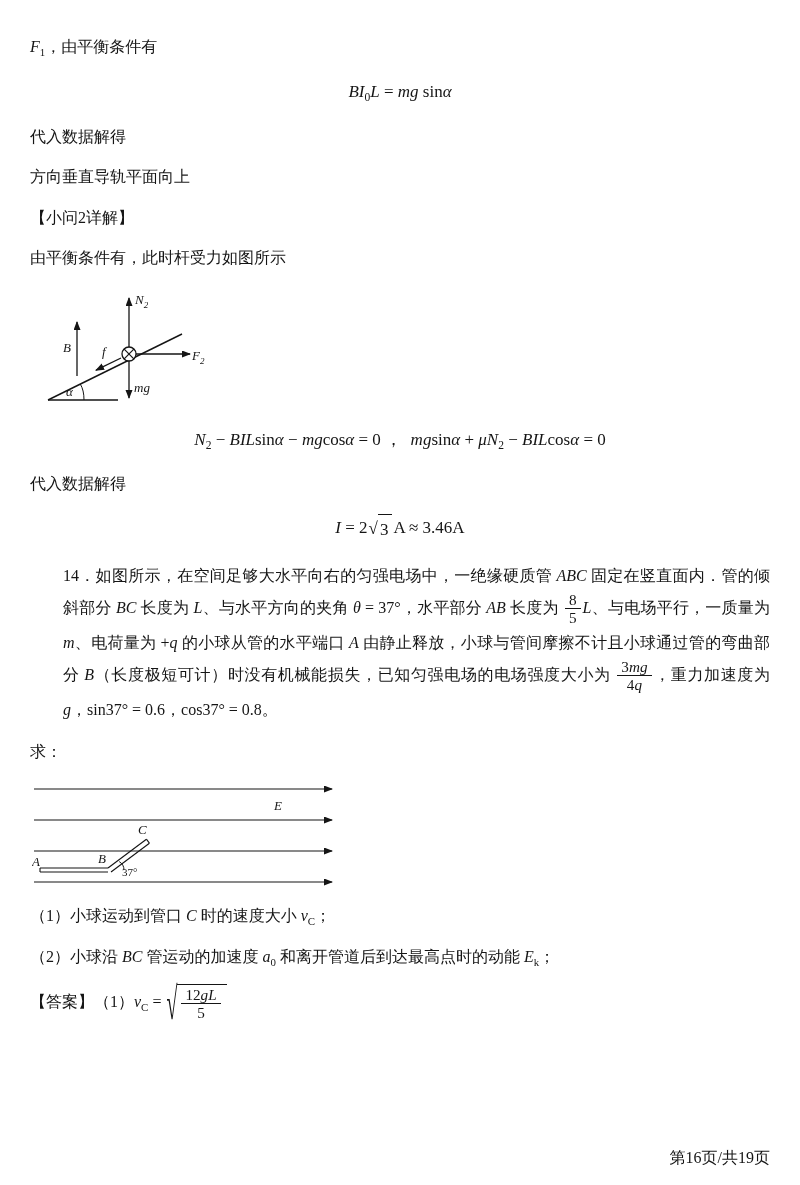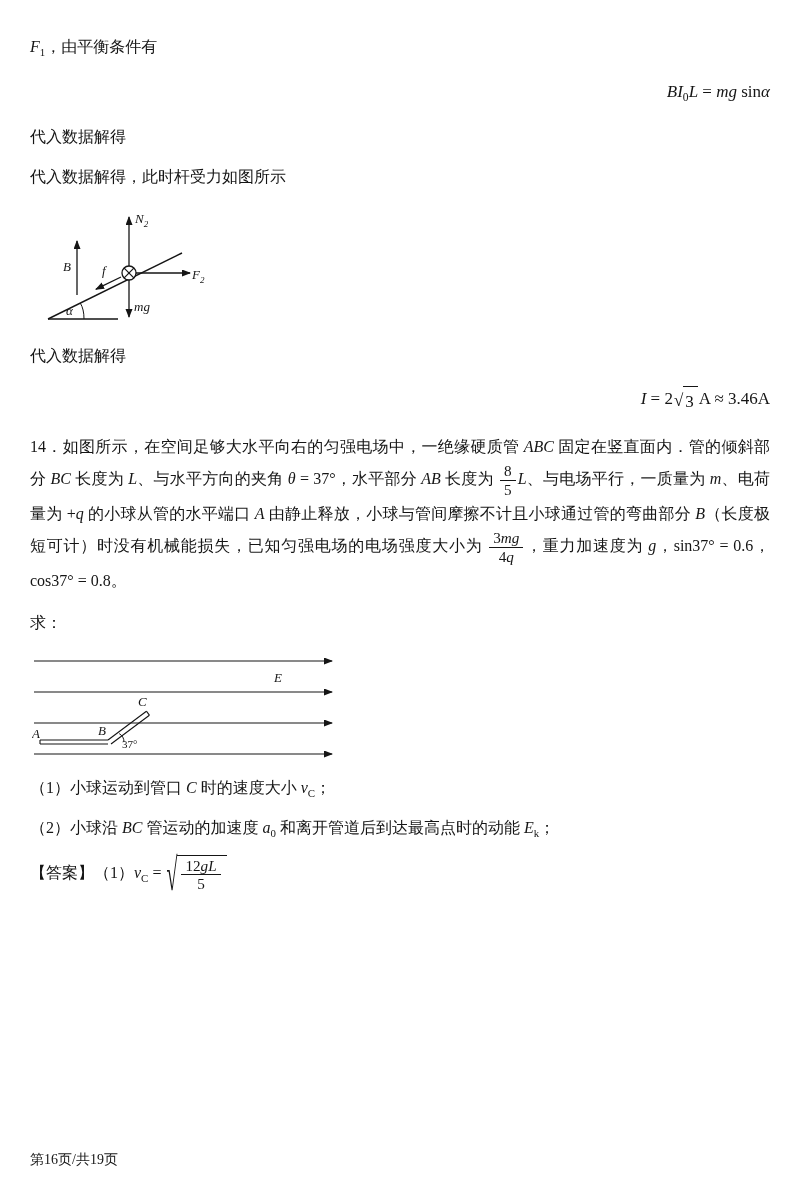--- a/index.html
+++ b/index.html
@@ -12,56 +12,58 @@
   .page {
     width: 800px;
     height: 1185px;
     background: #ffffff;
     padding: 34px 30px 16px 30px;
     display: flex;
     flex-direction: column;
     overflow: hidden;
   }
   p { margin: 0 0 14px 0; font-size: 16px; line-height: 1.65; }
-  .eq { text-align: right; margin: 2px 0 16px 0; font-size: 17px; line-height: 1.6; }
-  .prob { line-height: 1.95; text-align: justify; }
+  .eq { text-align: center; margin: 2px 0 16px 0; font-size: 17px; line-height: 1.6; }
+  .prob { line-height: 1.95; text-align: justify; margin-left: 33px; }
   .q { margin-bottom: 12px; }
   .fig { margin: 0 0 10px 2px; }
   i { font-style: italic; }
   sub { font-size: 0.68em; }
   
   .frac { display: inline-block; vertical-align: middle; text-align: center; line-height: 1.15; margin: 0 2px; font-size: 0.95em; }
   .frac .num { display: block; border-bottom: 1px solid #151515; padding: 0 4px; }
   .frac .den { display: block; padding: 0 4px; }
   
   .sqrt { display: inline-flex; align-items: center; vertical-align: middle; margin: 0 1px; }
   .sqrt .rad { font-style: normal; line-height: 1; }
   .sqrt .rcd { border-top: 1px solid #151515; padding: 1px 4px 0 2px; }
   .sqrt.big .rad { display: inline-block; font-size: 1.25em; transform: scaleY(2.3); transform-origin: 55% 50%; }
-  .footer { margin-top: auto; text-align: left; font-size: 14px; padding-top: 6px; }
+  .footer { margin-top: auto; text-align: right; font-size: 16px; padding-top: 6px; }
   
   .svglab { font-family: "Liberation Serif", serif; font-style: italic; font-size: 13px; fill: #151515; }
   .svgsub { font-size: 9px; }
   .svgnum { font-family: "Liberation Serif", serif; font-style: normal; font-size: 11px; fill: #151515; }
 </style>
 </head>
 <body>
 
 <div class="page">
 
   <p><i>F</i><sub>1</sub>，由平衡条件有</p>
 
   <div class="eq"><i>BI</i><sub>0</sub><i>L</i> = <i>mg</i> sin<i>α</i></div>
 
   <p>代入数据解得</p>
 
 
+  <p>方向垂直导轨平面向上</p>
 
+  <p>【小问2详解】</p>
 
-  <p>代入数据解得，此时杆受力如图所示</p>
+  <p>由平衡条件有，此时杆受力如图所示</p>
 
   <div class="fig">
     <svg width="185" height="124" viewBox="0 0 185 124">
       <defs>
         <marker id="m-arrow1" markerWidth="10" markerHeight="8" refX="8" refY="3.5" orient="auto" markerUnits="userSpaceOnUse">
           <path d="M0,0 L9,3.5 L0,7 Z" fill="#151515"></path>
         </marker>
       </defs>
 
       <line x1="16" y1="114" x2="150" y2="48" stroke="#151515" stroke-width="1.4"></line>
@@ -80,20 +82,21 @@
       <line x1="97" y1="75" x2="97" y2="112" stroke="#151515" stroke-width="1.3" marker-end="url(#m-arrow1)"></line>
       <text class="svglab" x="102" y="106">mg</text>
 
       <circle cx="97" cy="68" r="7" fill="#ffffff" stroke="#151515" stroke-width="1.3"></circle>
       <line x1="92.2" y1="63.2" x2="101.8" y2="72.8" stroke="#151515" stroke-width="1.2"></line>
       <line x1="101.8" y1="63.2" x2="92.2" y2="72.8" stroke="#151515" stroke-width="1.2"></line>
     </svg>
   </div>
 
 
+  <div class="eq"><i>N</i><sub>2</sub> − <i>BIL</i>sin<i>α</i> − <i>mg</i>cos<i>α</i> = 0 ，&nbsp;&nbsp;<i>mg</i>sin<i>α</i> + <i>μN</i><sub>2</sub> − <i>BIL</i>cos<i>α</i> = 0</div>
 
   <p>代入数据解得</p>
 
   <div class="eq"><i>I</i> = 2<span class="sqrt">
         <span class="rad">√</span>
         <span class="rcd">3</span>
       </span>A ≈ 3.46A</div>
 
   <p class="prob">14．如图所示，在空间足够大水平向右的匀强电场中，一绝缘硬质管 <i>ABC</i> 固定在竖直面内．管的倾斜部分 <i>BC</i> 长度为 <i>L</i>、与水平方向的夹角 <i>θ</i> = 37°，水平部分 <i>AB</i> 长度为 <span class="frac"><span class="num">8</span><span class="den">5</span></span><i>L</i>、与电场平行，一质量为 <i>m</i>、电荷量为 +<i>q</i> 的小球从管的水平端口 <i>A</i> 由静止释放，小球与管间摩擦不计且小球通过管的弯曲部分 <i>B</i>（长度极短可计）时没有机械能损失，已知匀强电场的电场强度大小为 <span class="frac"><span class="num">3<i>mg</i></span><span class="den">4<i>q</i></span></span>，重力加速度为 <i>g</i>，sin37° = 0.6，cos37° = 0.8。</p>
 

